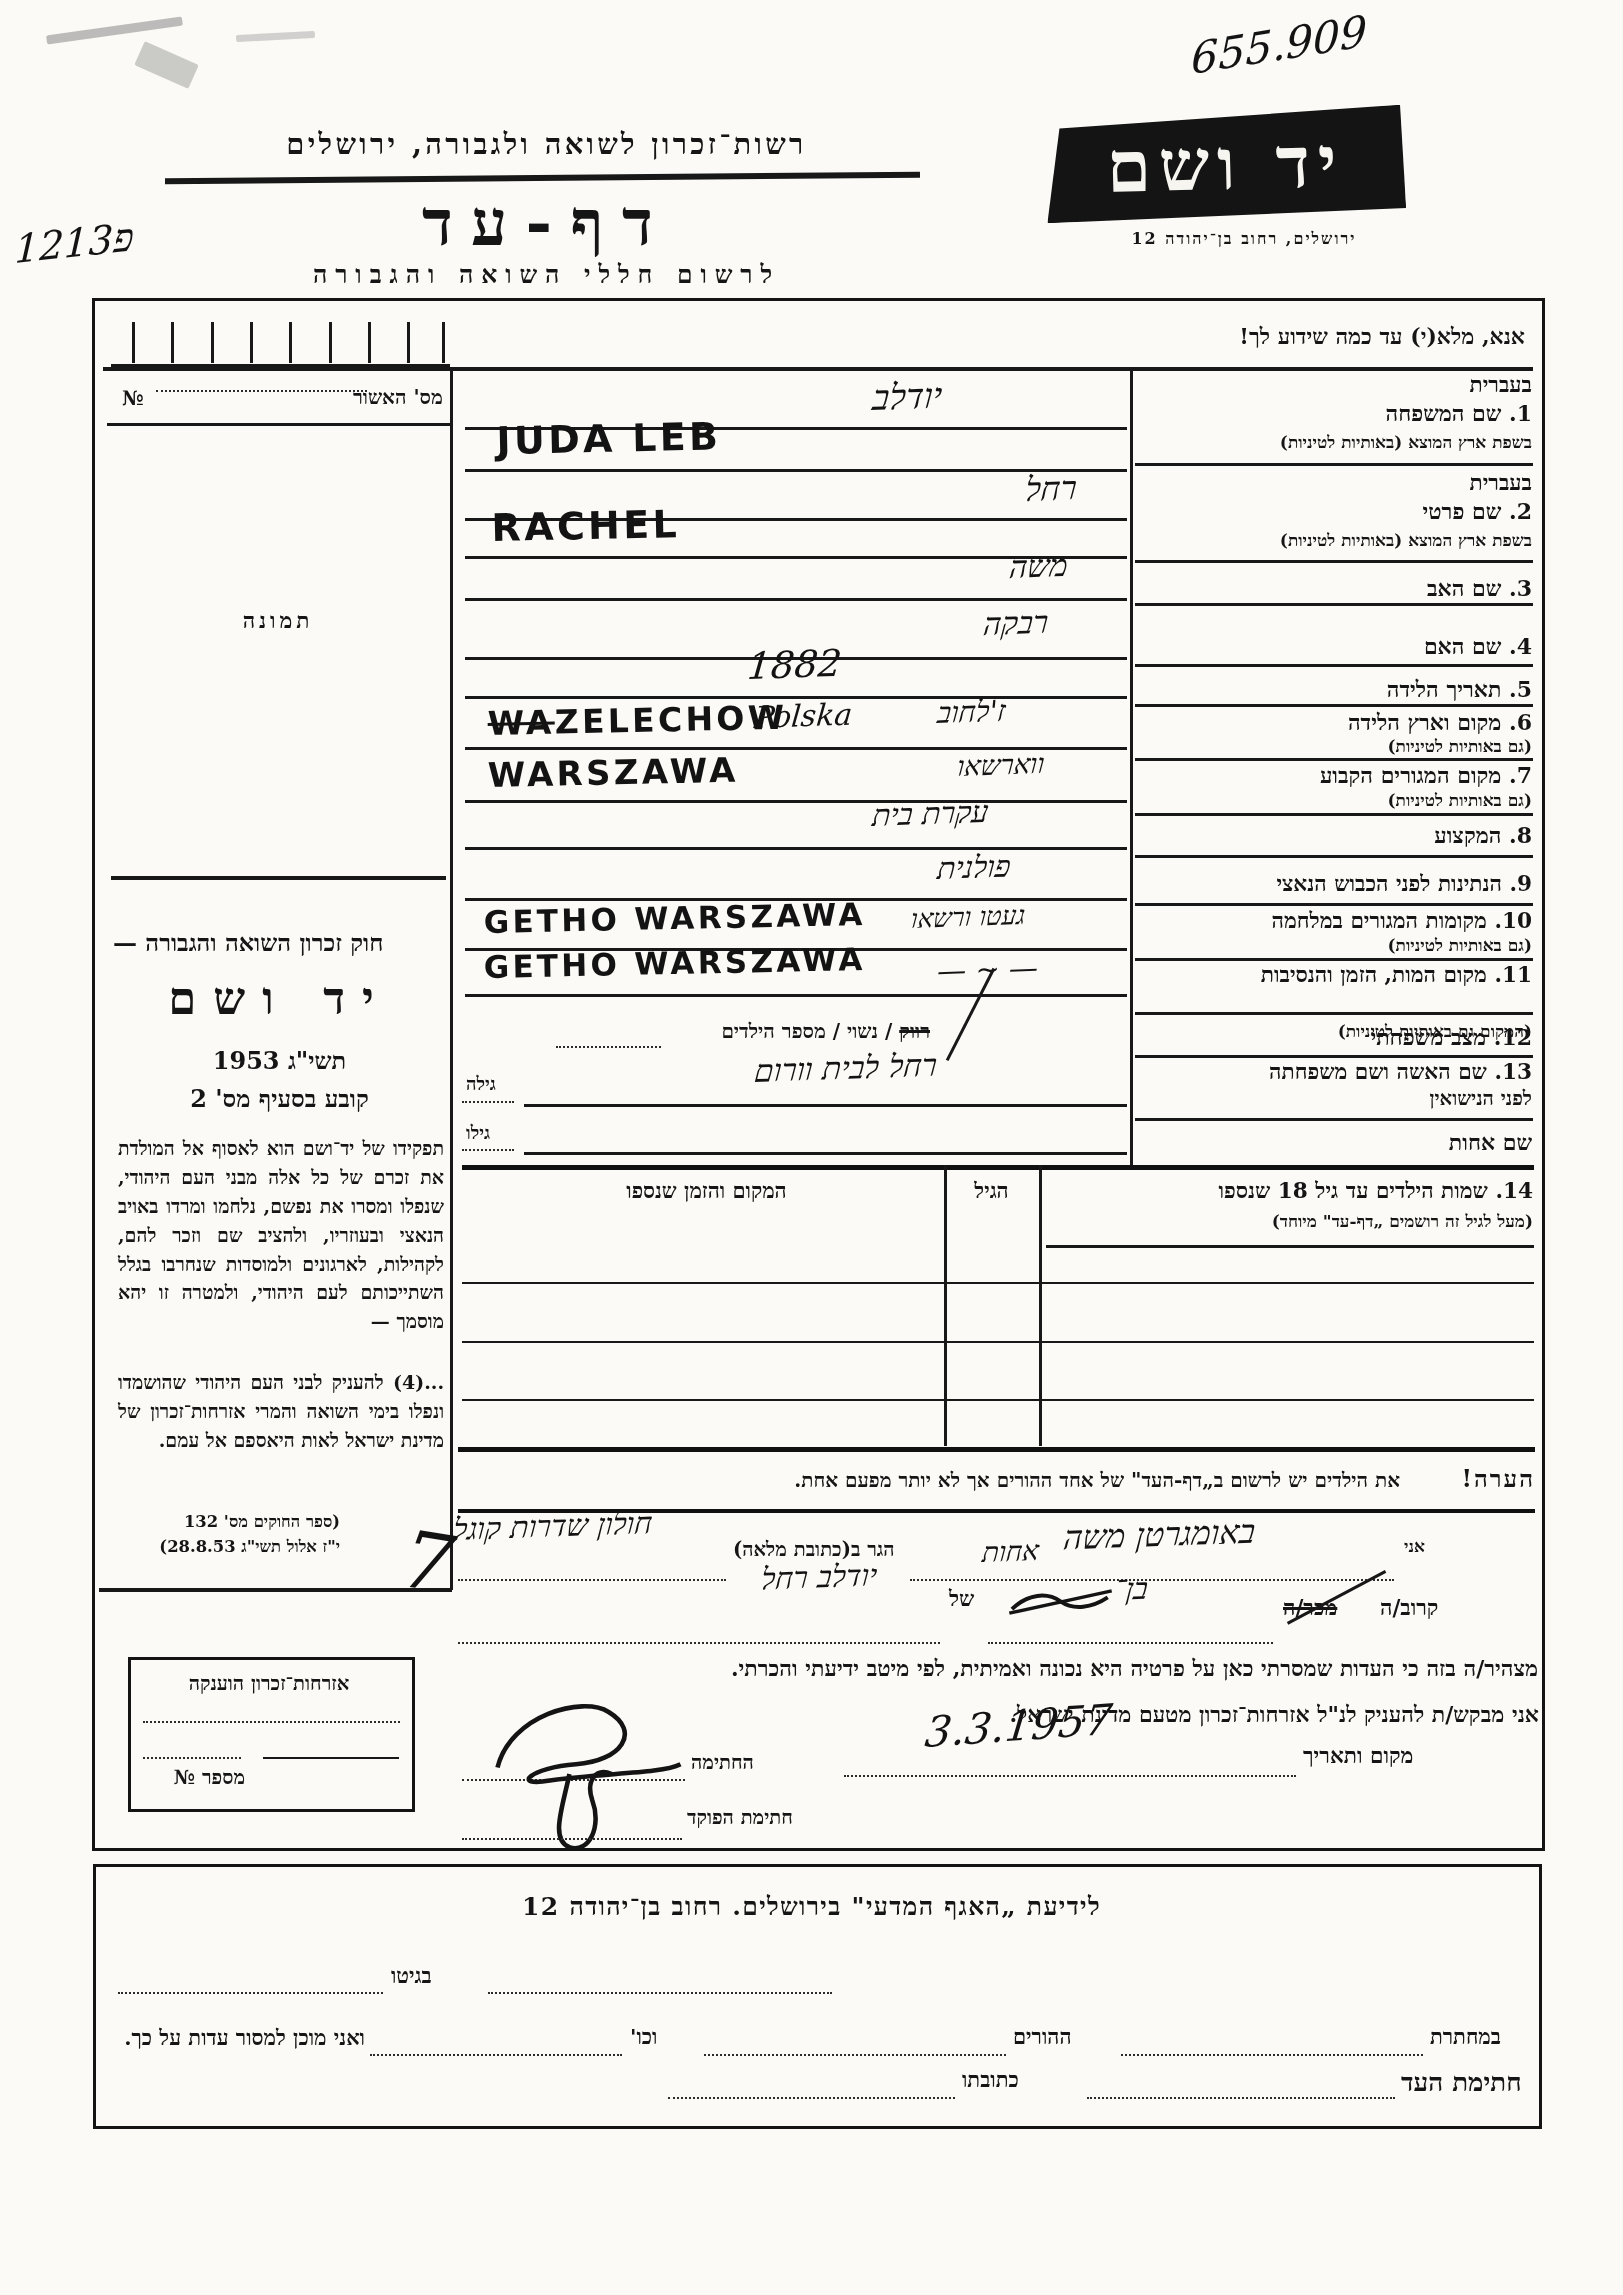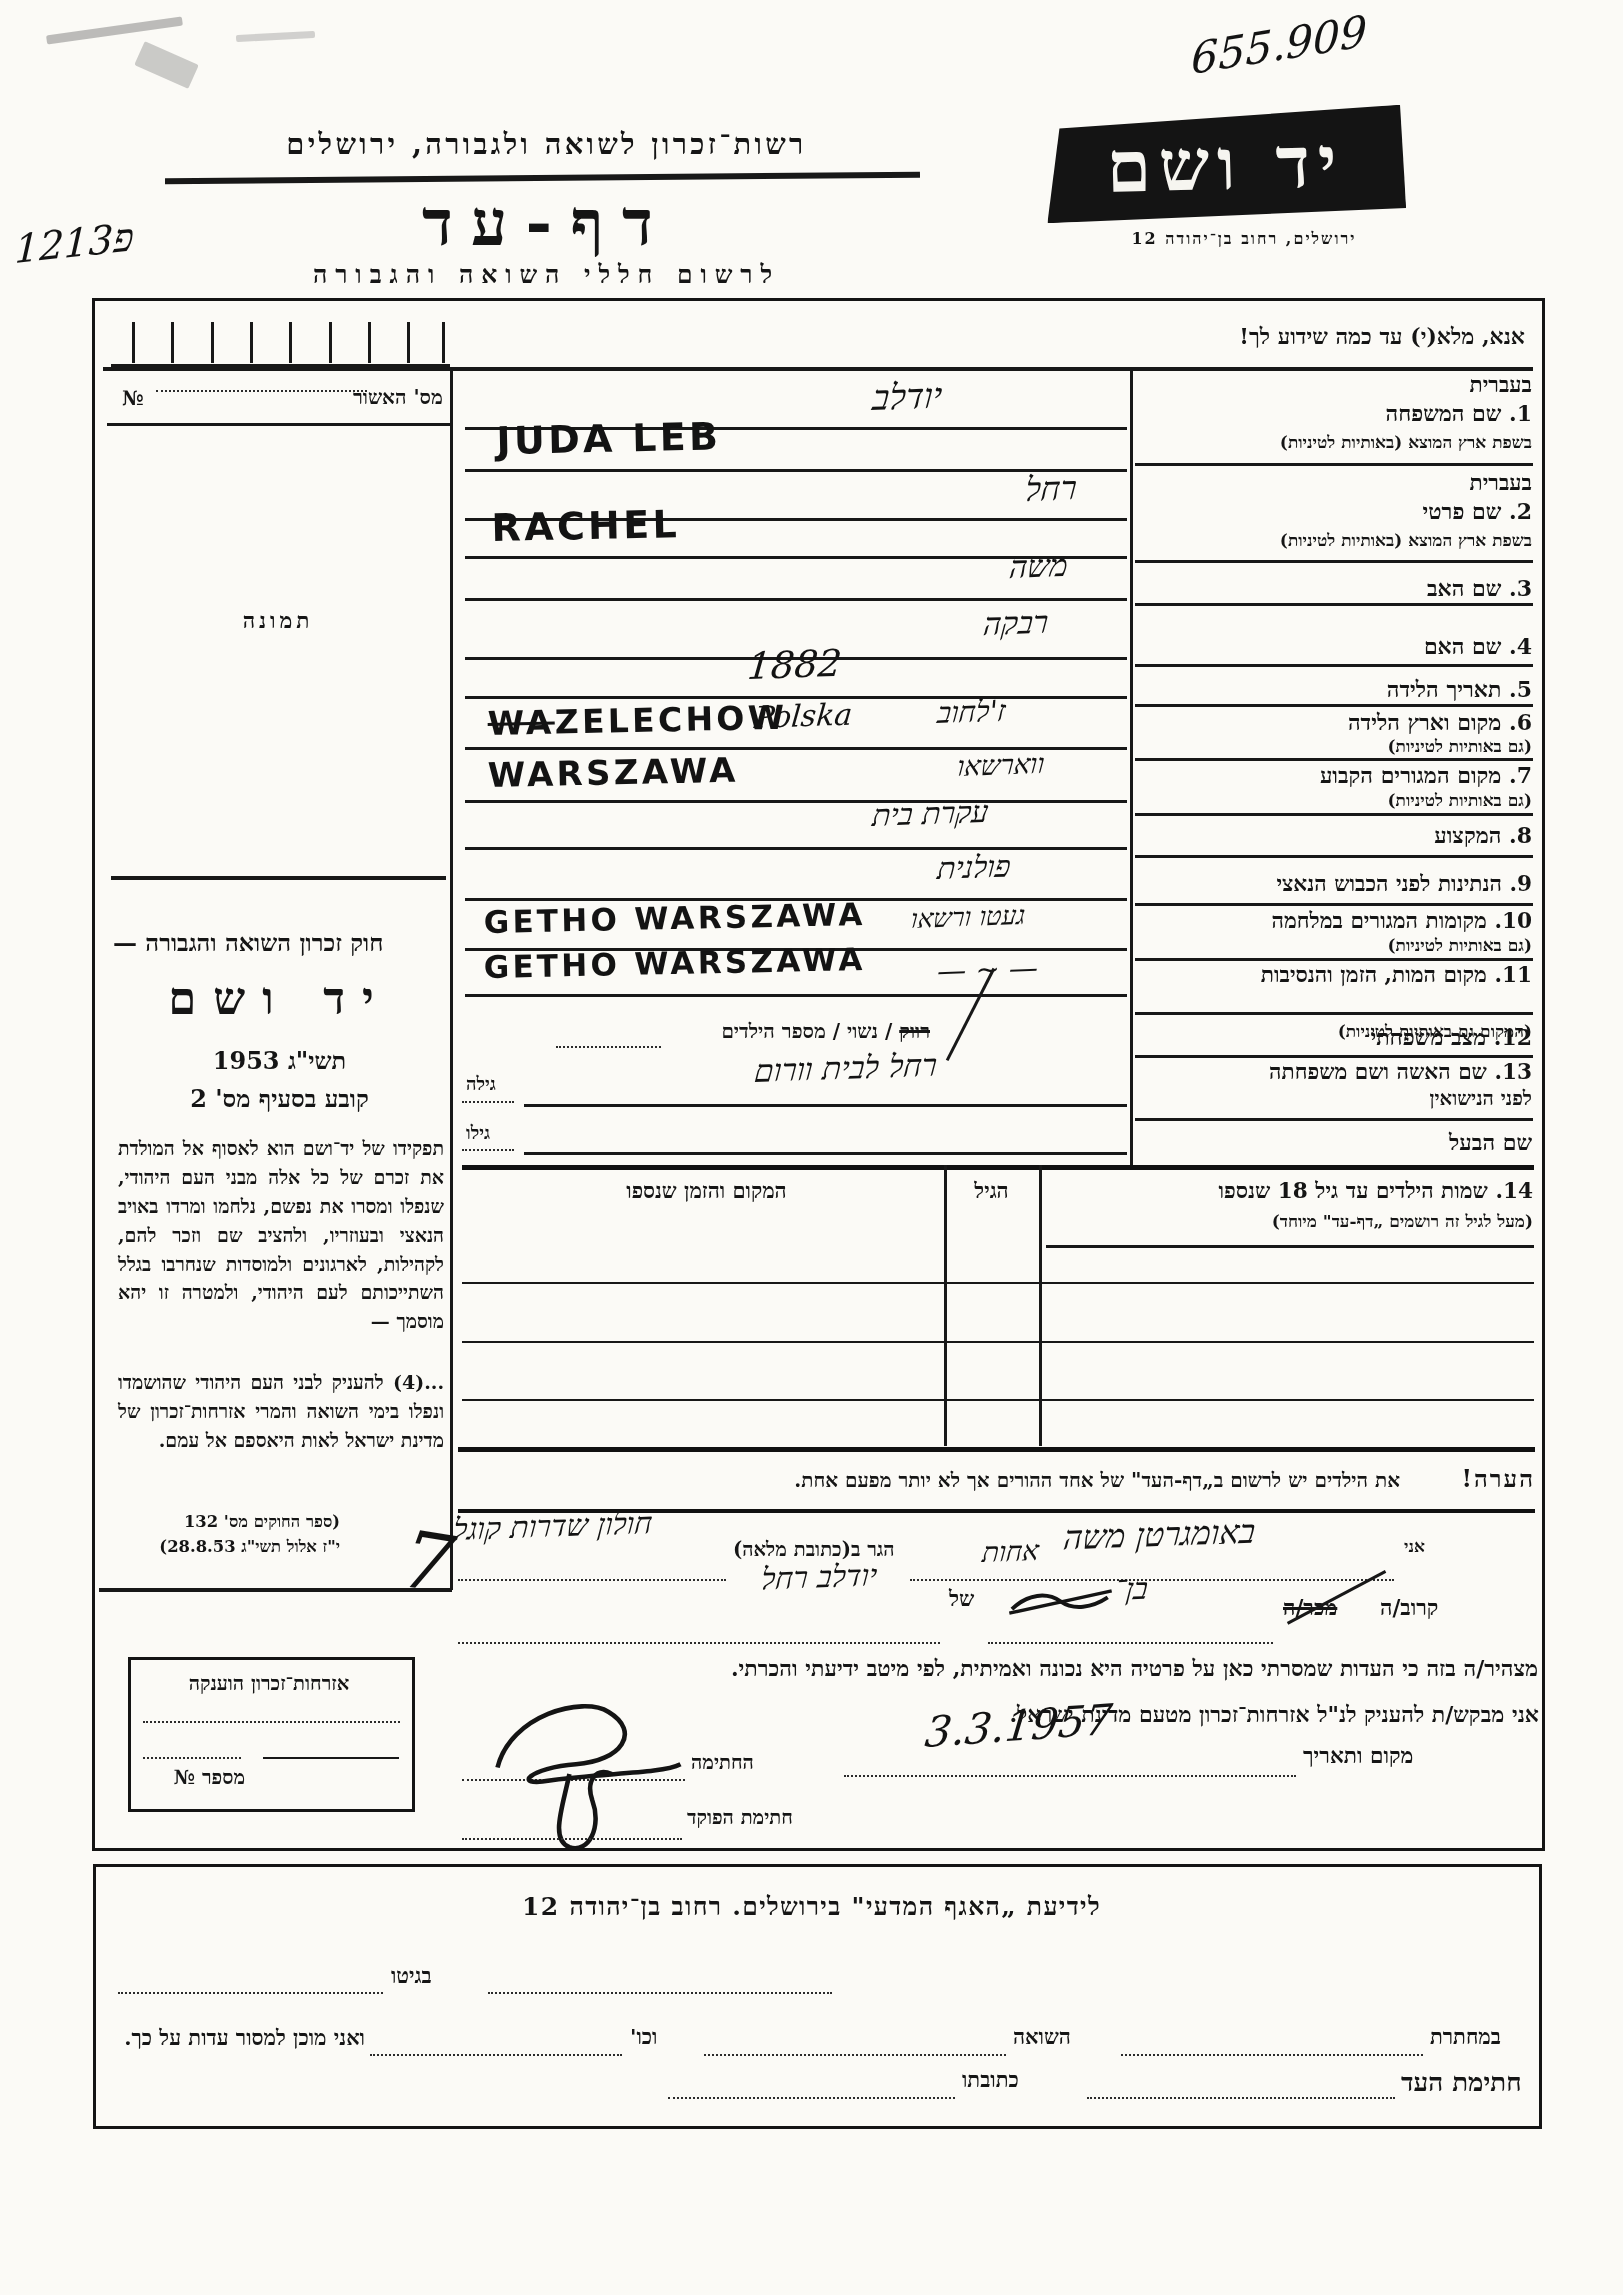--- a/index.html
+++ b/index.html
@@ -131,21 +131,21 @@
   <div class="abs lbl sm" dir="rtl" style="left:1139px;top:990px;width:393px;margin-top:32px;">(המקום גם באותיות לטיניות)</div>
   <div class="abs ln" style="left:1135px;top:1012px;width:398px;"></div>
 
   <div class="abs lbl" dir="rtl" style="left:1139px;top:1025px;width:393px;font-size:22px;">12. מצב משפחתי</div>
   <div class="abs ln" style="left:1135px;top:1055px;width:398px;"></div>
 
   <div class="abs lbl" dir="rtl" style="left:1139px;top:1060px;width:393px;font-size:21.6px;">13. שם האשה ושם משפחתה</div>
   <div class="abs lbl" dir="rtl" style="left:1139px;top:1088px;width:393px;font-size:19.6px;">לפני הנישואין</div>
   <div class="abs ln" style="left:1135px;top:1118px;width:398px;"></div>
 
-  <div class="abs lbl" dir="rtl" style="left:1139px;top:1130px;width:393px;font-size:22px;">שם הבעל</div>
+  <div class="abs lbl" dir="rtl" style="left:1139px;top:1130px;width:393px;font-size:22px;">שם אחות</div>
 
   <div class="abs ln" style="left:465px;top:427px;width:662px;"></div>
   <div class="abs hw" style="left:871px;top:381px;font-size:35px;">יודלב</div>
   <div class="abs ln" style="left:465px;top:469px;width:662px;"></div>
   <div class="abs hwl" style="left:497px;top:422px;font-size:38px;">JUDA LEB</div>
 
   <div class="abs ln" style="left:465px;top:518px;width:662px;"></div>
   <div class="abs hw" style="left:1024px;top:473px;font-size:33px;">רחל</div>
   <div class="abs ln" style="left:465px;top:556px;width:662px;"></div>
   <div class="abs hwl" style="left:492px;top:509px;font-size:38px;">RACHEL</div>
@@ -265,21 +265,21 @@
 
   <div class="abs box" style="left:93px;top:1864px;width:1443px;height:259px;"></div>
   <div class="abs lbl ctr" dir="rtl" style="left:157px;top:1893px;width:1309px;font-size:25px;text-align:center;letter-spacing:1.3px;">לידיעת „האגף המדעי" בירושלים.  רחוב בן־יהודה 12</div>
 
   <div class="abs dot" style="left:488px;top:1992px;width:344px;"></div>
   <div class="abs lbl" dir="rtl" style="left:391px;top:1964px;font-size:21px;">בגיטו</div>
   <div class="abs dot" style="left:118px;top:1992px;width:265px;"></div>
 
   <div class="abs lbl" dir="rtl" style="left:1430px;top:2025px;font-size:21px;">במחתרת</div>
   <div class="abs dot" style="left:1121px;top:2054px;width:302px;"></div>
-  <div class="abs lbl" dir="rtl" style="left:1013px;top:2025px;font-size:21px;">השואה</div>
+  <div class="abs lbl" dir="rtl" style="left:1013px;top:2025px;font-size:21px;">ההורים</div>
   <div class="abs dot" style="left:704px;top:2054px;width:302px;"></div>
   <div class="abs lbl" dir="rtl" style="left:630px;top:2025px;font-size:21px;">וכו'</div>
   <div class="abs dot" style="left:370px;top:2054px;width:252px;"></div>
   <div class="abs lbl" dir="rtl" style="left:110px;top:2025px;width:255px;font-size:21px;white-space:normal;line-height:1.2;">ואני מוכן למסור עדות על כך.</div>
 
   <div class="abs lbl" dir="rtl" style="left:1401px;top:2068px;font-size:26px;">חתימת העד</div>
   <div class="abs dot" style="left:1087px;top:2097px;width:308px;"></div>
   <div class="abs lbl" dir="rtl" style="left:962px;top:2068px;font-size:21px;">כתובתו</div>
   <div class="abs dot" style="left:668px;top:2097px;width:287px;"></div>
 

